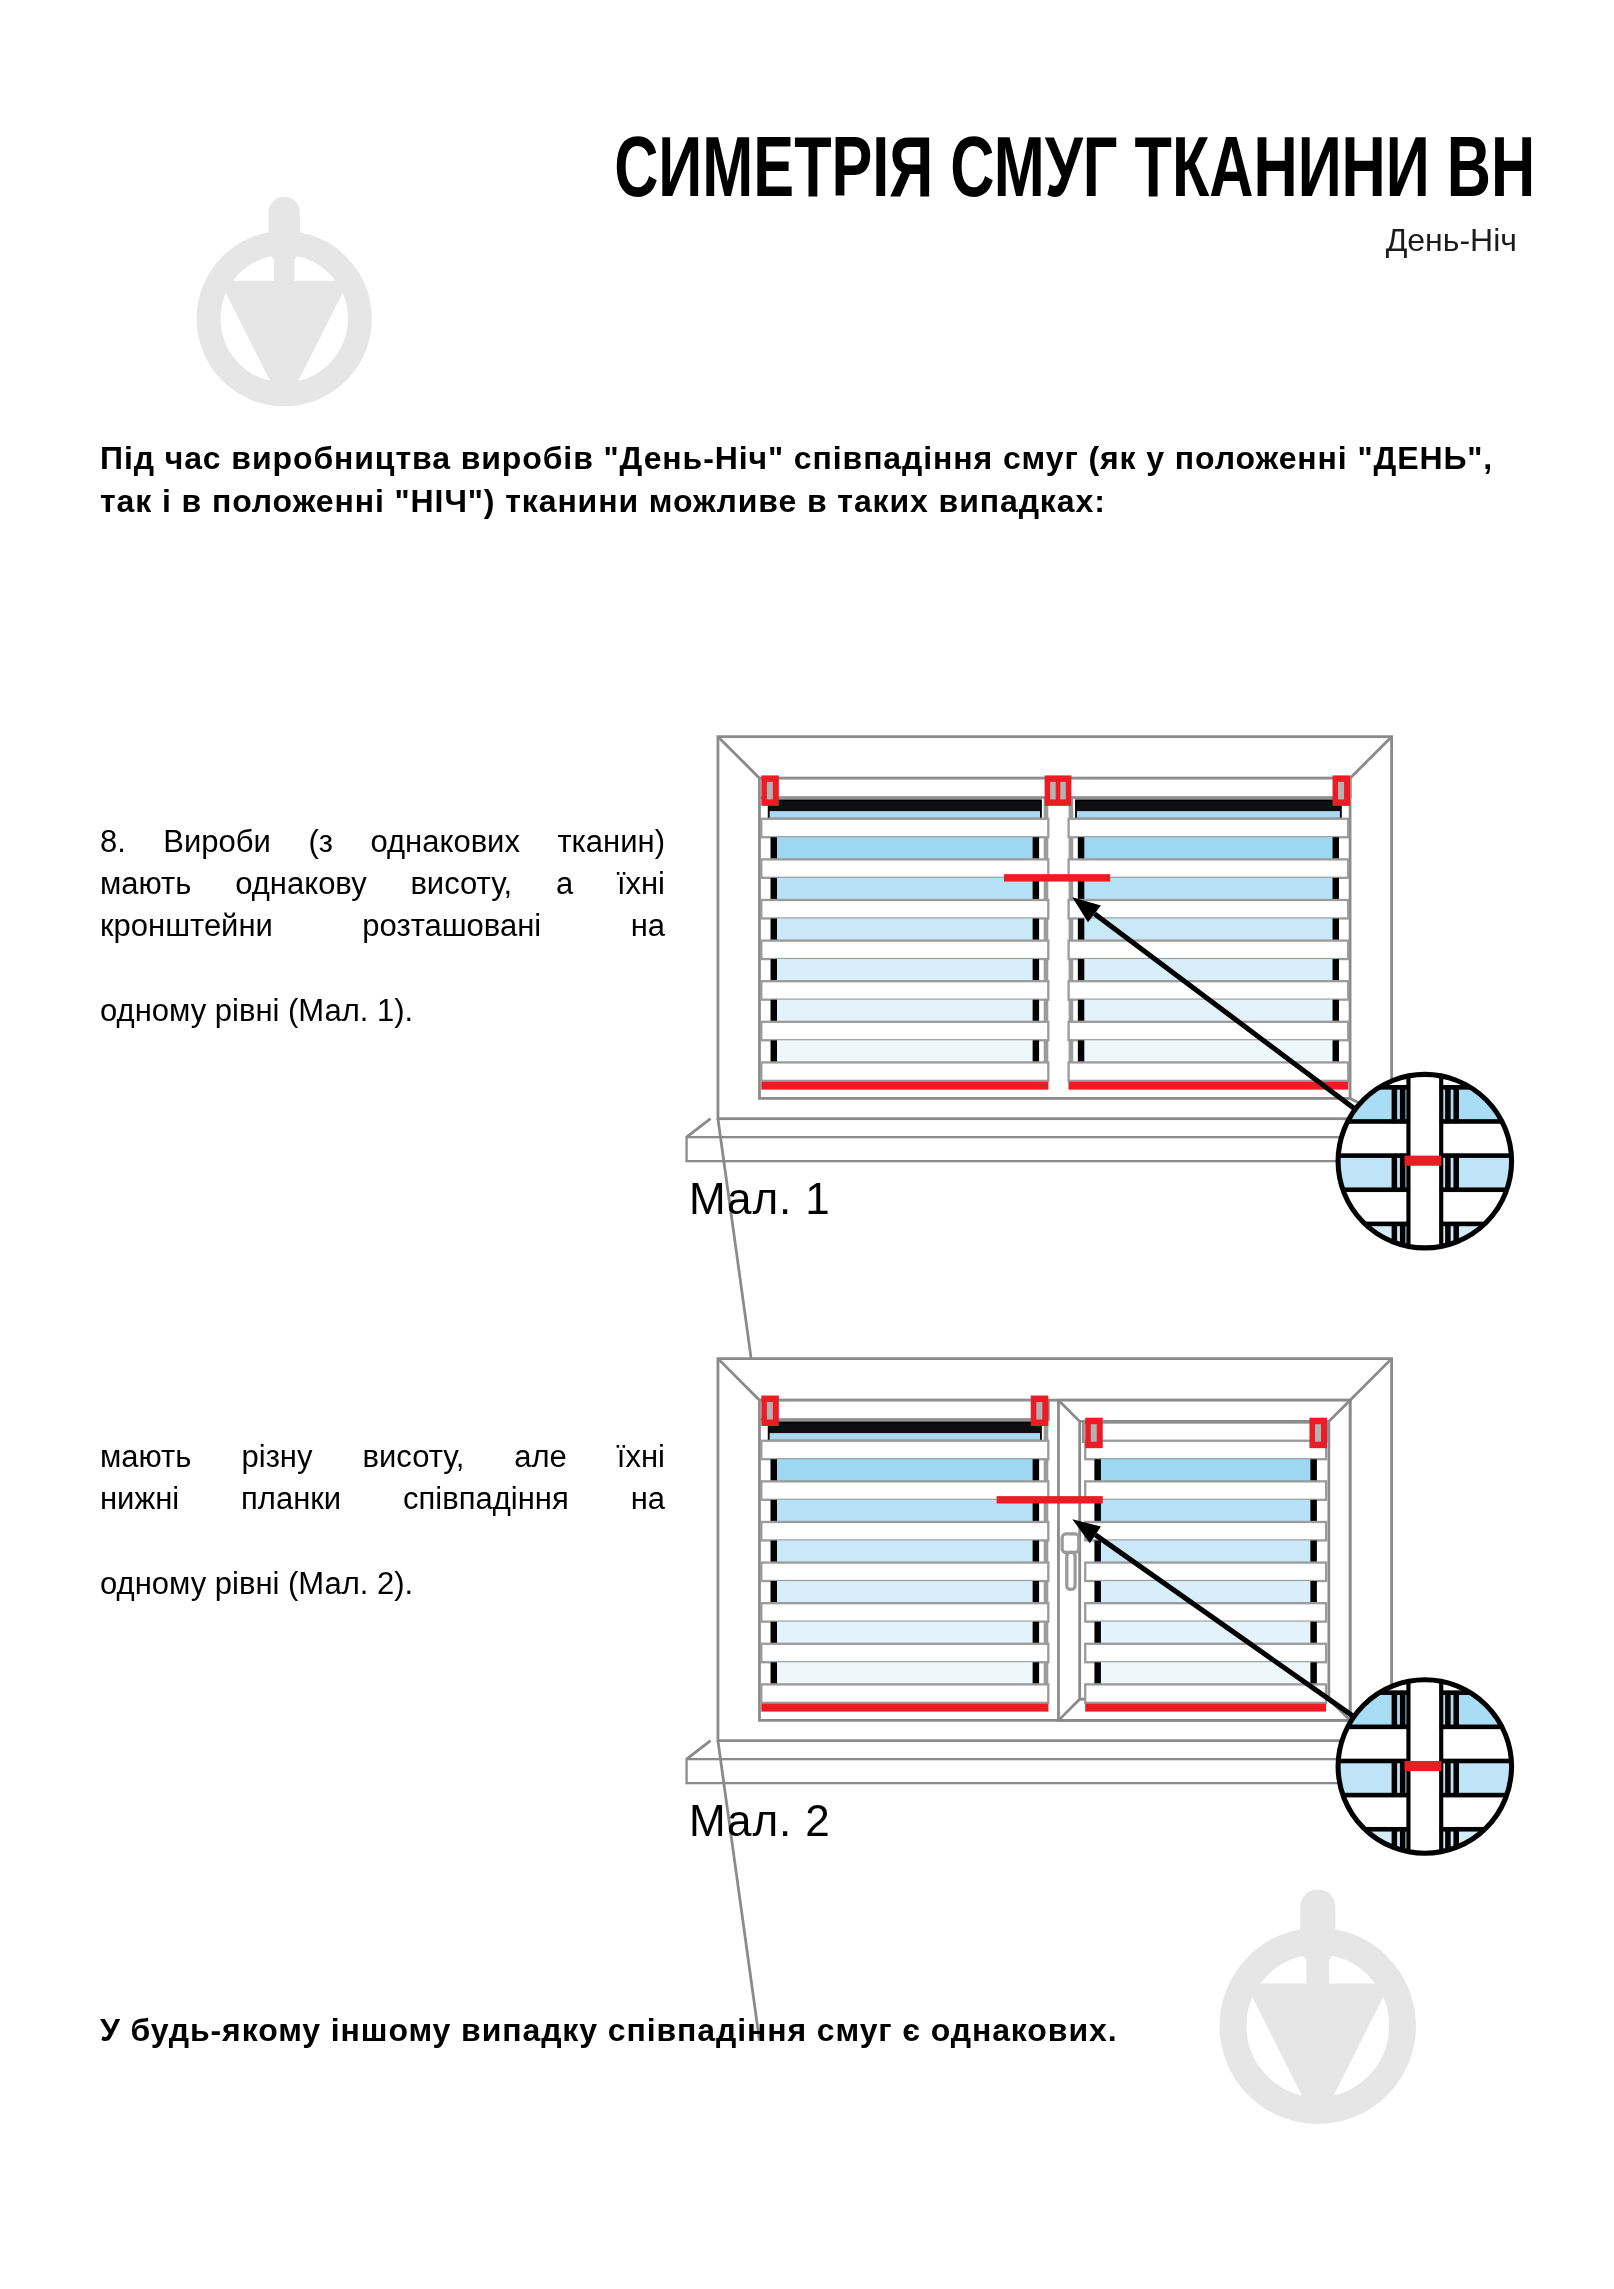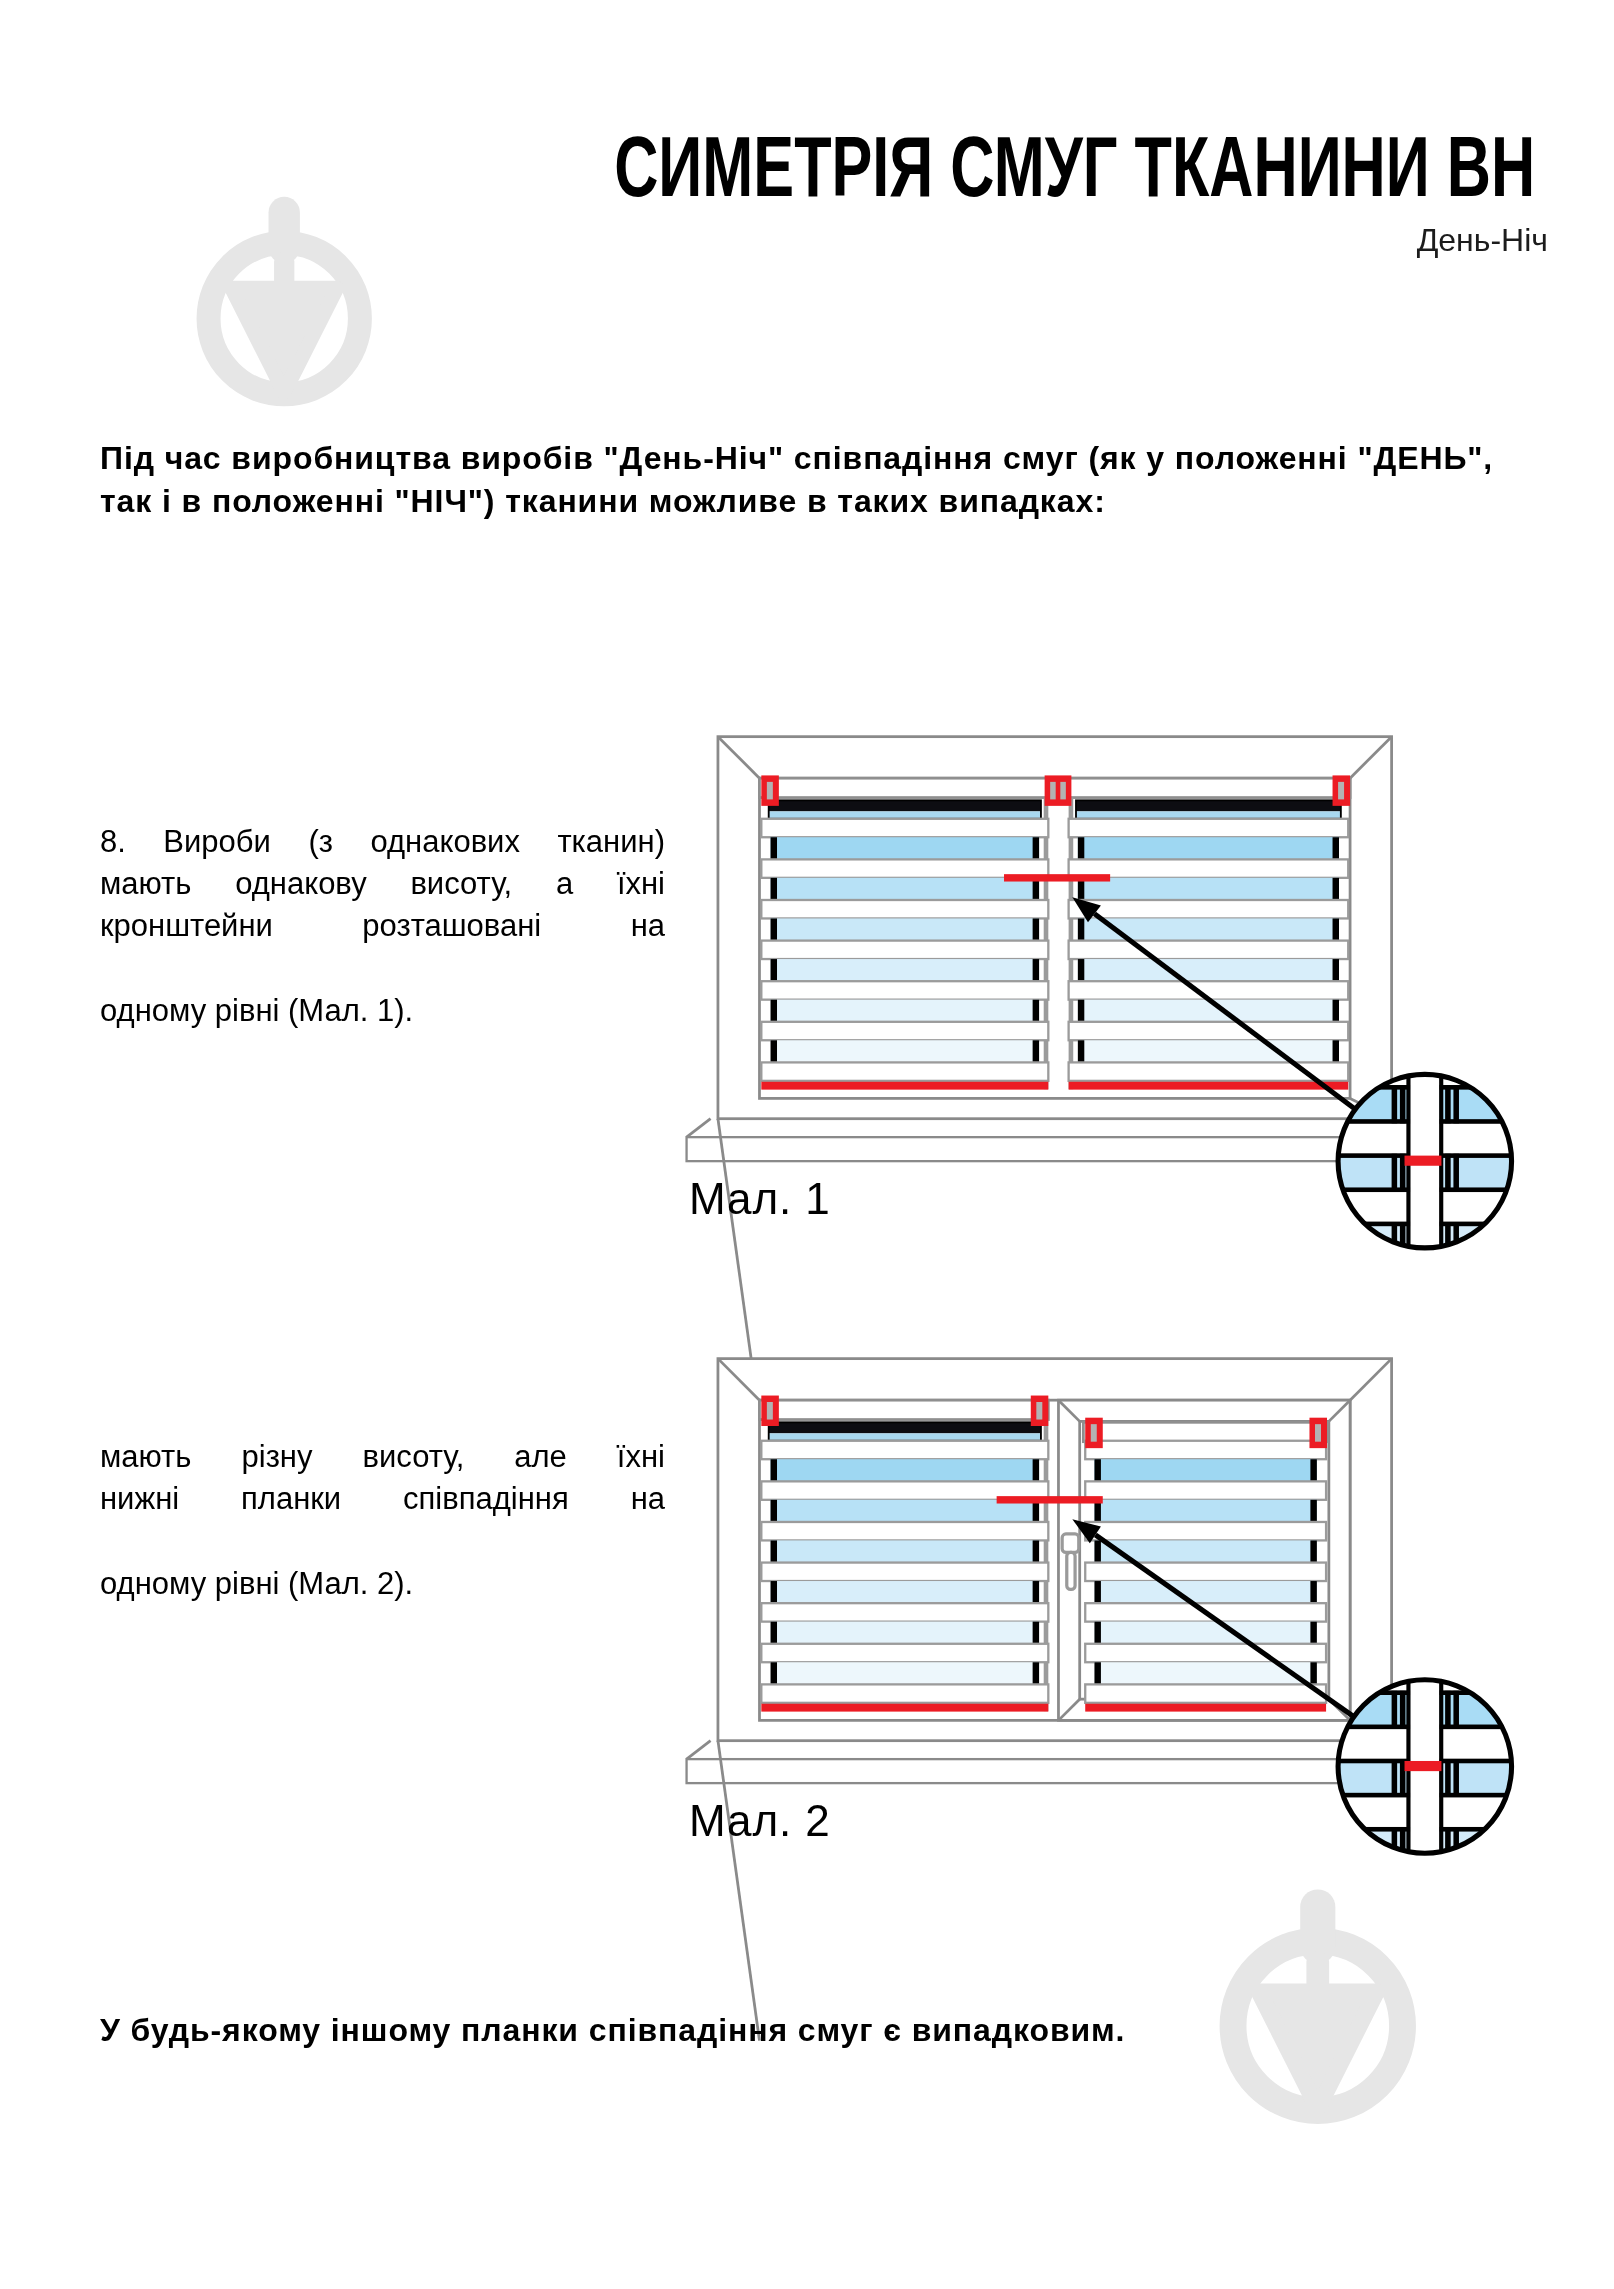--- a/index.html
+++ b/index.html
@@ -6,21 +6,21 @@
   body{
     width:1614px;height:2290px;position:relative;background:#ffffff;
     font-family:"Liberation Sans", sans-serif;color:#000;overflow:hidden;
   }
   #canvas{position:absolute;left:0;top:0;z-index:0;}
   .txt{position:absolute;z-index:2;}
   .doc-title{
     top:118px;right:79px;font-size:85px;font-weight:700;white-space:nowrap;
     transform:scaleX(0.72);transform-origin:100% 50%;letter-spacing:0px;
   }
-  .doc-subtitle{top:222px;right:66px;font-size:32px;font-weight:400;color:#1c1c1c;}
+  .doc-subtitle{top:222px;right:97px;font-size:32px;font-weight:400;color:#1c1c1c;}
   .intro{left:100px;top:437px;font-size:32px;font-weight:700;line-height:43px;
          white-space:nowrap;letter-spacing:0.9px;}
   .item-text{left:100px;width:565px;font-size:31px;line-height:42px;}
   .item-1{top:821px;} .item-2{top:1436px;}
   .jline{text-align:justify;text-align-last:justify;}
   .lline{text-align:left;margin-top:43px;}
   .fig-label{left:689px;font-size:44px;letter-spacing:0.9px;}
   .fig-label-1{top:1174px;} .fig-label-2{top:1796px;}
   .footer-note{left:100px;top:2012px;font-size:32px;font-weight:700;letter-spacing:0.9px;white-space:nowrap;}
 </style>
@@ -359,14 +359,14 @@
 
 <div class="txt item-text item-2">
   <div class="jline">мають різну висоту, але їхні</div>
   <div class="jline">нижні планки співпадіння на</div>
   <div class="lline">одному рівні (Мал. 2).</div>
 </div>
 
 <div class="txt fig-label fig-label-1">Мал. 1</div>
 <div class="txt fig-label fig-label-2">Мал. 2</div>
 
-<div class="txt footer-note">У будь-якому іншому планки співпадіння смуг є випадковим.</div>
+<div class="txt footer-note">У будь-якому іншому випадку співпадіння смуг є однакових.</div>
 
 
 </body></html>

